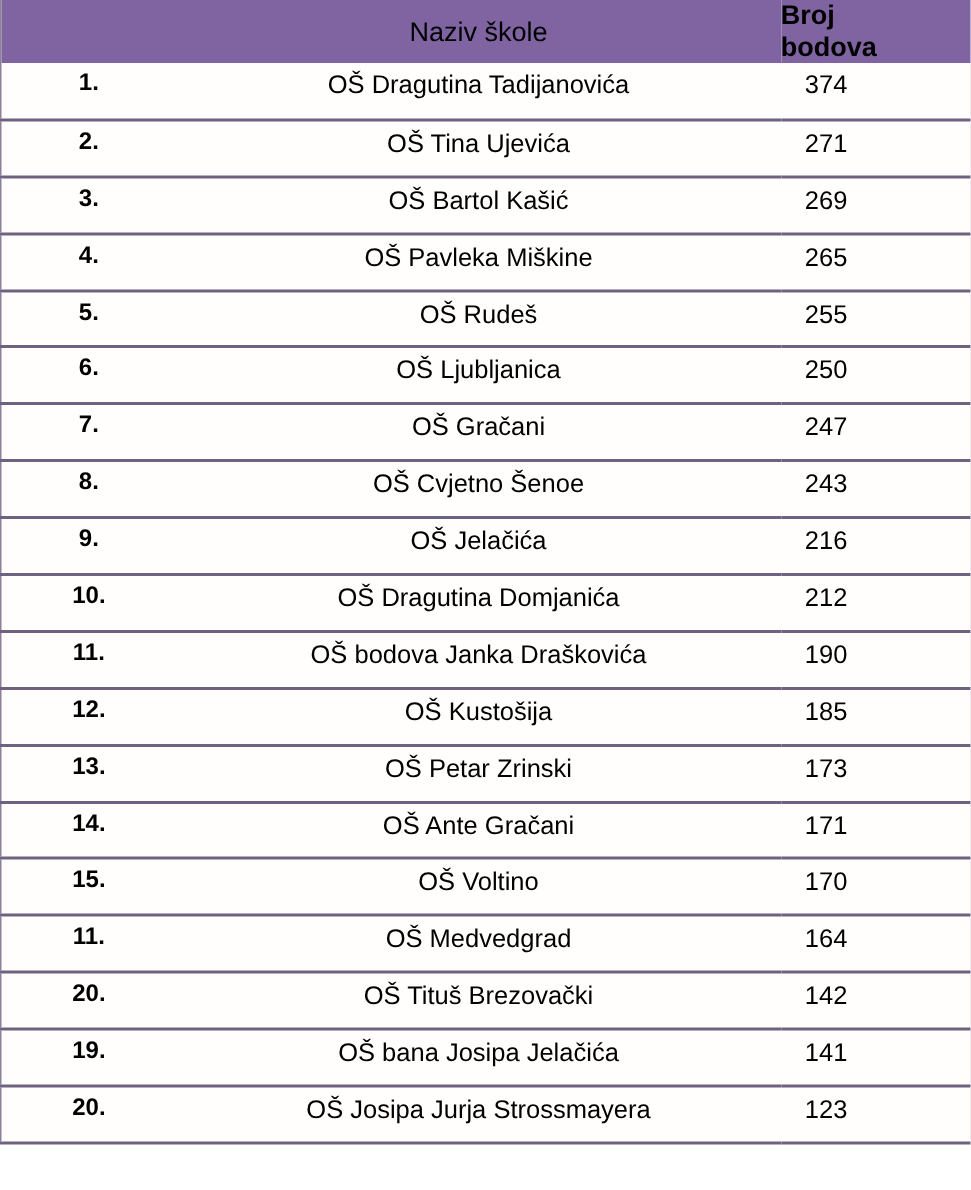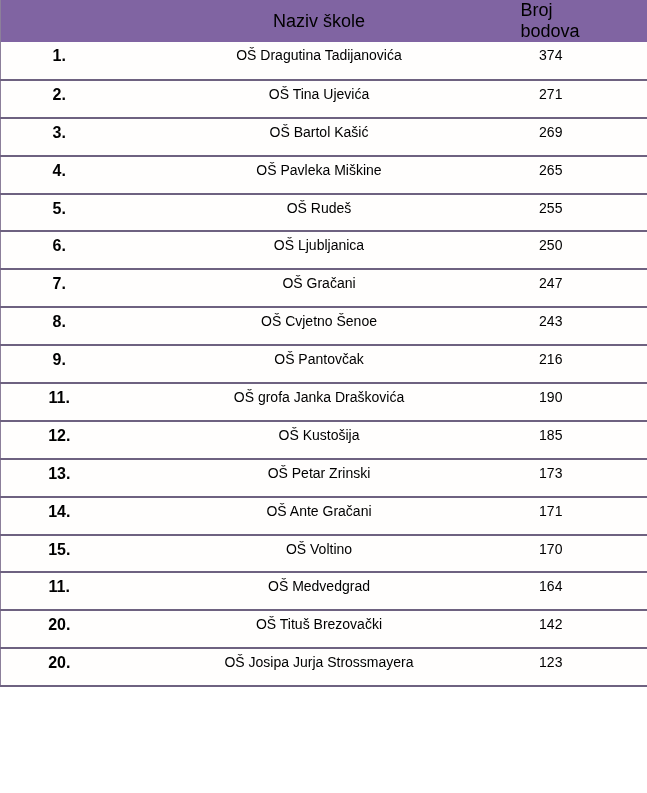--- a/index.html
+++ b/index.html
@@ -33,27 +33,27 @@
     background:var(--header-bg);
   }
   thead th{
     font-size:18px;
     font-weight:normal;
     text-align:center;
     vertical-align:middle;
     padding:0;
     color:var(--text);
   }
-  thead th.points-h{padding-right:106px;}
+  thead th.points-h{padding-right:106px;font-weight:bold;}
   tbody tr{height:37.9px;}
   tbody td{
     border-bottom:2px solid var(--row-border);
     vertical-align:top;
     padding:5px 0 0 0;
-    font-size:14px;
+    font-size:17px;
     text-align:center;
     white-space:nowrap;
     overflow:hidden;
   }
   td.rank-cell{font-weight:bold;font-size:16px;}
   td.points-cell{padding-right:66px;}
 </style>
 </head>
 <body>
 
@@ -106,26 +106,31 @@
     <td class="name-cell">OŠ Gračani</td>
     <td class="points-cell">247</td>
   </tr>
       <tr>
     <td class="rank-cell">8.</td>
     <td class="name-cell">OŠ Cvjetno Šenoe</td>
     <td class="points-cell">243</td>
   </tr>
       <tr>
     <td class="rank-cell">9.</td>
-    <td class="name-cell">OŠ Pantovčak</td>
+    <td class="name-cell">OŠ Jelačića</td>
     <td class="points-cell">216</td>
   </tr>
       <tr>
+    <td class="rank-cell">10.</td>
+    <td class="name-cell">OŠ Dragutina Domjanića</td>
+    <td class="points-cell">212</td>
+  </tr>
+      <tr>
     <td class="rank-cell">11.</td>
-    <td class="name-cell">OŠ grofa Janka Draškovića</td>
+    <td class="name-cell">OŠ bodova Janka Draškovića</td>
     <td class="points-cell">190</td>
   </tr>
       <tr>
     <td class="rank-cell">12.</td>
     <td class="name-cell">OŠ Kustošija</td>
     <td class="points-cell">185</td>
   </tr>
       <tr>
     <td class="rank-cell">13.</td>
     <td class="name-cell">OŠ Petar Zrinski</td>
@@ -145,18 +150,23 @@
     <td class="rank-cell">11.</td>
     <td class="name-cell">OŠ Medvedgrad</td>
     <td class="points-cell">164</td>
   </tr>
       <tr>
     <td class="rank-cell">20.</td>
     <td class="name-cell">OŠ Tituš Brezovački</td>
     <td class="points-cell">142</td>
   </tr>
       <tr>
+    <td class="rank-cell">19.</td>
+    <td class="name-cell">OŠ bana Josipa Jelačića</td>
+    <td class="points-cell">141</td>
+  </tr>
+      <tr>
     <td class="rank-cell">20.</td>
     <td class="name-cell">OŠ Josipa Jurja Strossmayera</td>
     <td class="points-cell">123</td>
   </tr>
     </tbody>
 </table>
 
 </body></html>

